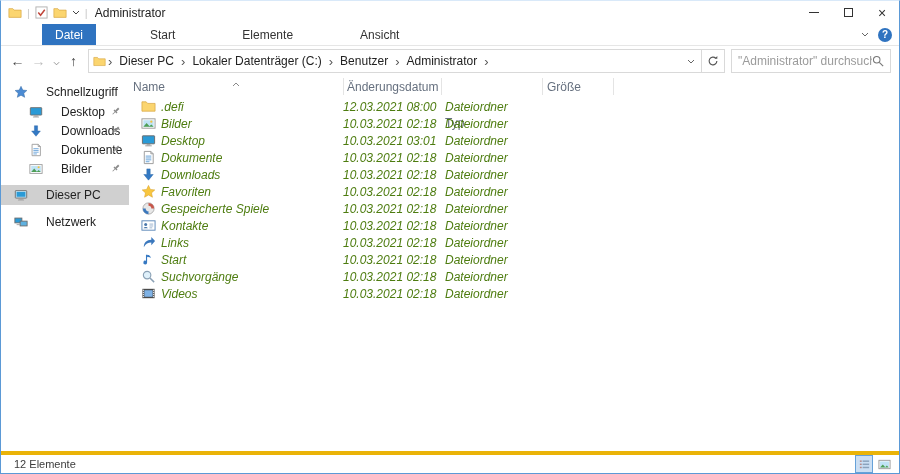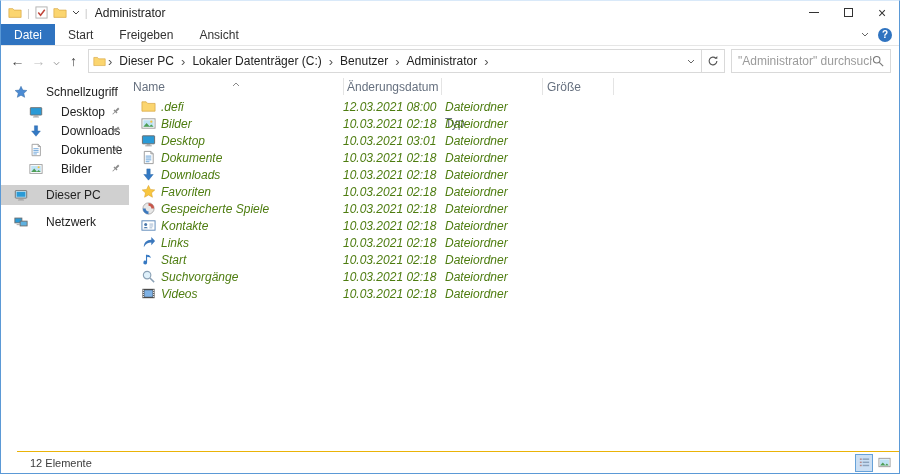--- a/index.html
+++ b/index.html
@@ -15,21 +15,21 @@
   .chev-svg { display:block; }
   .win-title { margin-left:7px; font-size:12px; color:#222; }
   .win-controls { margin-left:auto; display:flex; height:100%; }
   .win-btn { width:34px; display:flex; align-items:center; justify-content:center; color:#333; }
   .min-glyph { width:10px; border-bottom:1px solid #333; height:1px; display:inline-block; }
   .max-glyph { width:9px; height:9px; border:1px solid #333; display:inline-block; }
   .close-glyph { font-size:14px; line-height:1; }
 
   
   .tabs-row { height:22px; display:flex; align-items:stretch; border-bottom:1px solid #e6e6e6; flex:0 0 auto; }
-  .tab { display:flex; align-items:center; padding:0 13px; color:#333; }
+  .tab { display:flex; align-items:center; padding:0 13px; color:#333;margin-left:41px; }
   .tab.active { background:#2f73c0; color:#fff; padding:0 13px; }
   .tabs-right { margin-left:auto; display:flex; align-items:center; gap:9px; padding-right:7px; }
   .help-icon { width:14px; height:14px; border-radius:50%; background:#2f73c0; color:#fff; font-size:10px;
                font-weight:bold; display:flex; align-items:center; justify-content:center; }
 
   
   .addressbar { height:30px; display:flex; align-items:center; padding:0 8px 0 6px; flex:0 0 auto; }
   .nav-btn { width:21px; text-align:center; font-size:14px; color:#444; flex:0 0 auto; }
   .nav-btn.disabled { color:#bcbcbc; }
   .nav-hist { width:14px; }
@@ -63,22 +63,22 @@
 
   .rows { margin-top:2px; }
   .row { height:17px; position:relative; color:#4d7c0f;font-style:italic; }
   .row .ficon { position:absolute; left:12px; top:0px; width:15px; height:15px; }
   .row .ficon svg { width:15px; height:15px; display:block; }
   .row .fname { position:absolute; left:32px; top:1px; white-space:nowrap; }
   .row .fdate { position:absolute; left:214px; top:1px; }
   .row .ftype { position:absolute; left:316px; top:1px; }
 
   
-  .statusbar { height:22px; flex:0 0 auto; border-top:1px solid #eab308; display:flex; align-items:center;
-               padding:0 6px 0 13px; font-size:11px; color:#3c3c3c;margin-left:16px; }
+  .statusbar { height:22px; flex:0 0 auto; border-top:4px solid #eab308; display:flex; align-items:center;
+               padding:0 6px 0 13px; font-size:11px; color:#3c3c3c; }
   .view-btns { margin-left:auto; display:flex; gap:2px; align-items:center; }
   .view-btn { width:18px; height:18px; display:flex; align-items:center; justify-content:center; border:1px solid transparent; }
   .view-btn.selected { border:1px solid #66a1d8; background:#cbdff4; }
 </style>
 </head>
 <body>
 
 <div class="window">
 
   <div class="titlebar">
@@ -117,21 +117,21 @@
         </div>
       <div class="win-btn">
           <span class="close-glyph">×</span>
         </div>
     </div>
   </div>
 
   <div class="tabs-row">
     <div class="tab active">Datei</div>
     <div class="tab">Start</div>
-    <div class="tab">Freigeben</div>
+    <div class="tab">Elemente</div>
     <div class="tab">Ansicht</div>
     <div class="tabs-right">
       <span>
           <svg class="chev-svg" width="8" height="5" viewBox="0 0 8 5">
             <path d="M1 1l3 3 3-3" fill="none" stroke="#666"></path>
           </svg>
         </span>
       <span class="help-icon">?</span>
     </div>
   </div>

